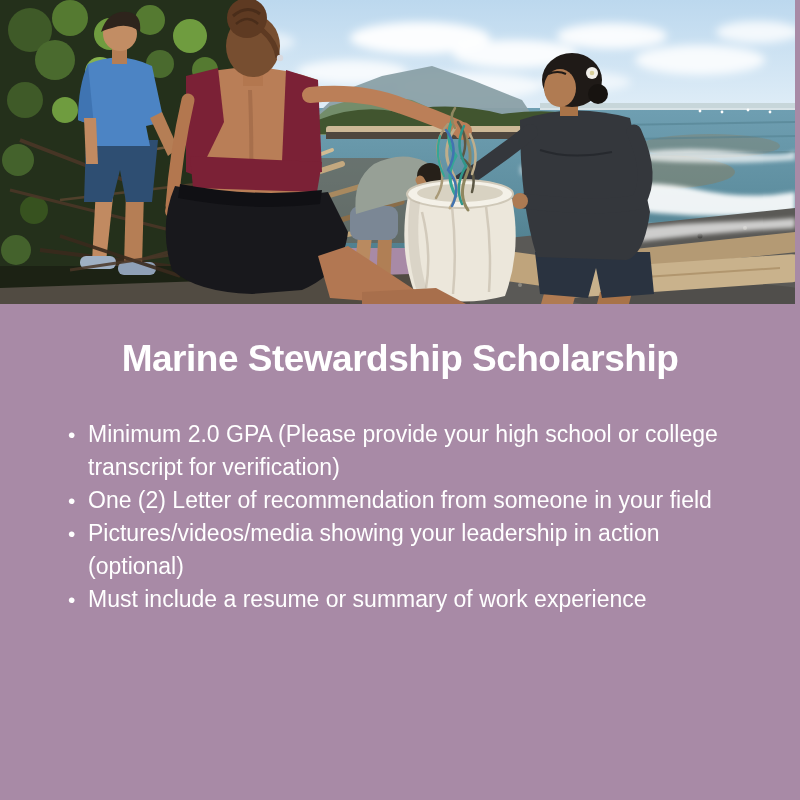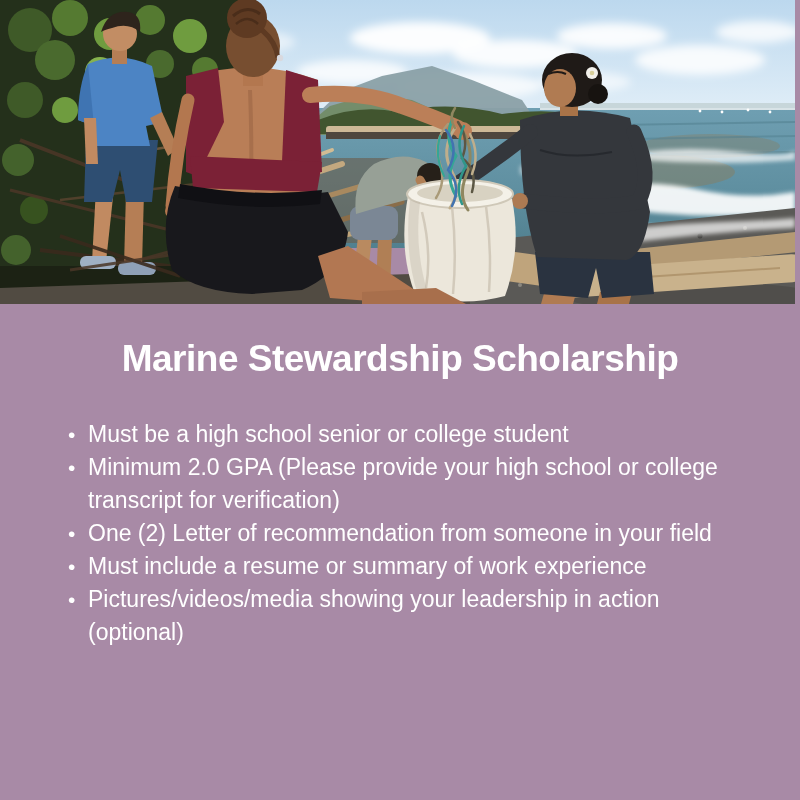--- a/index.html
+++ b/index.html
@@ -262,21 +262,20 @@
         <path d="M455,108 Q448,118 455,128" stroke="#8f8760" stroke-width="2.5"></path>
       </g>
     </svg>
   </div>
 
   <div class="content">
     <div class="title-block">
       <div class="title-line">Marine Stewardship Scholarship</div>
     </div>
     <ul class="reqs">
-        <li>Must be a high school senior or college student</li>
         <li>Minimum 2.0 GPA (Please provide your high school or college transcript for verification)</li>
         <li>One (2) Letter of recommendation from someone in your field</li>
+        <li>Pictures/videos/media showing your leadership in action (optional)</li>
         <li>Must include a resume or summary of work experience</li>
-        <li>Pictures/videos/media showing your leadership in action (optional)</li>
       </ul>
   </div>
 
 </div>
 
 </body></html>

